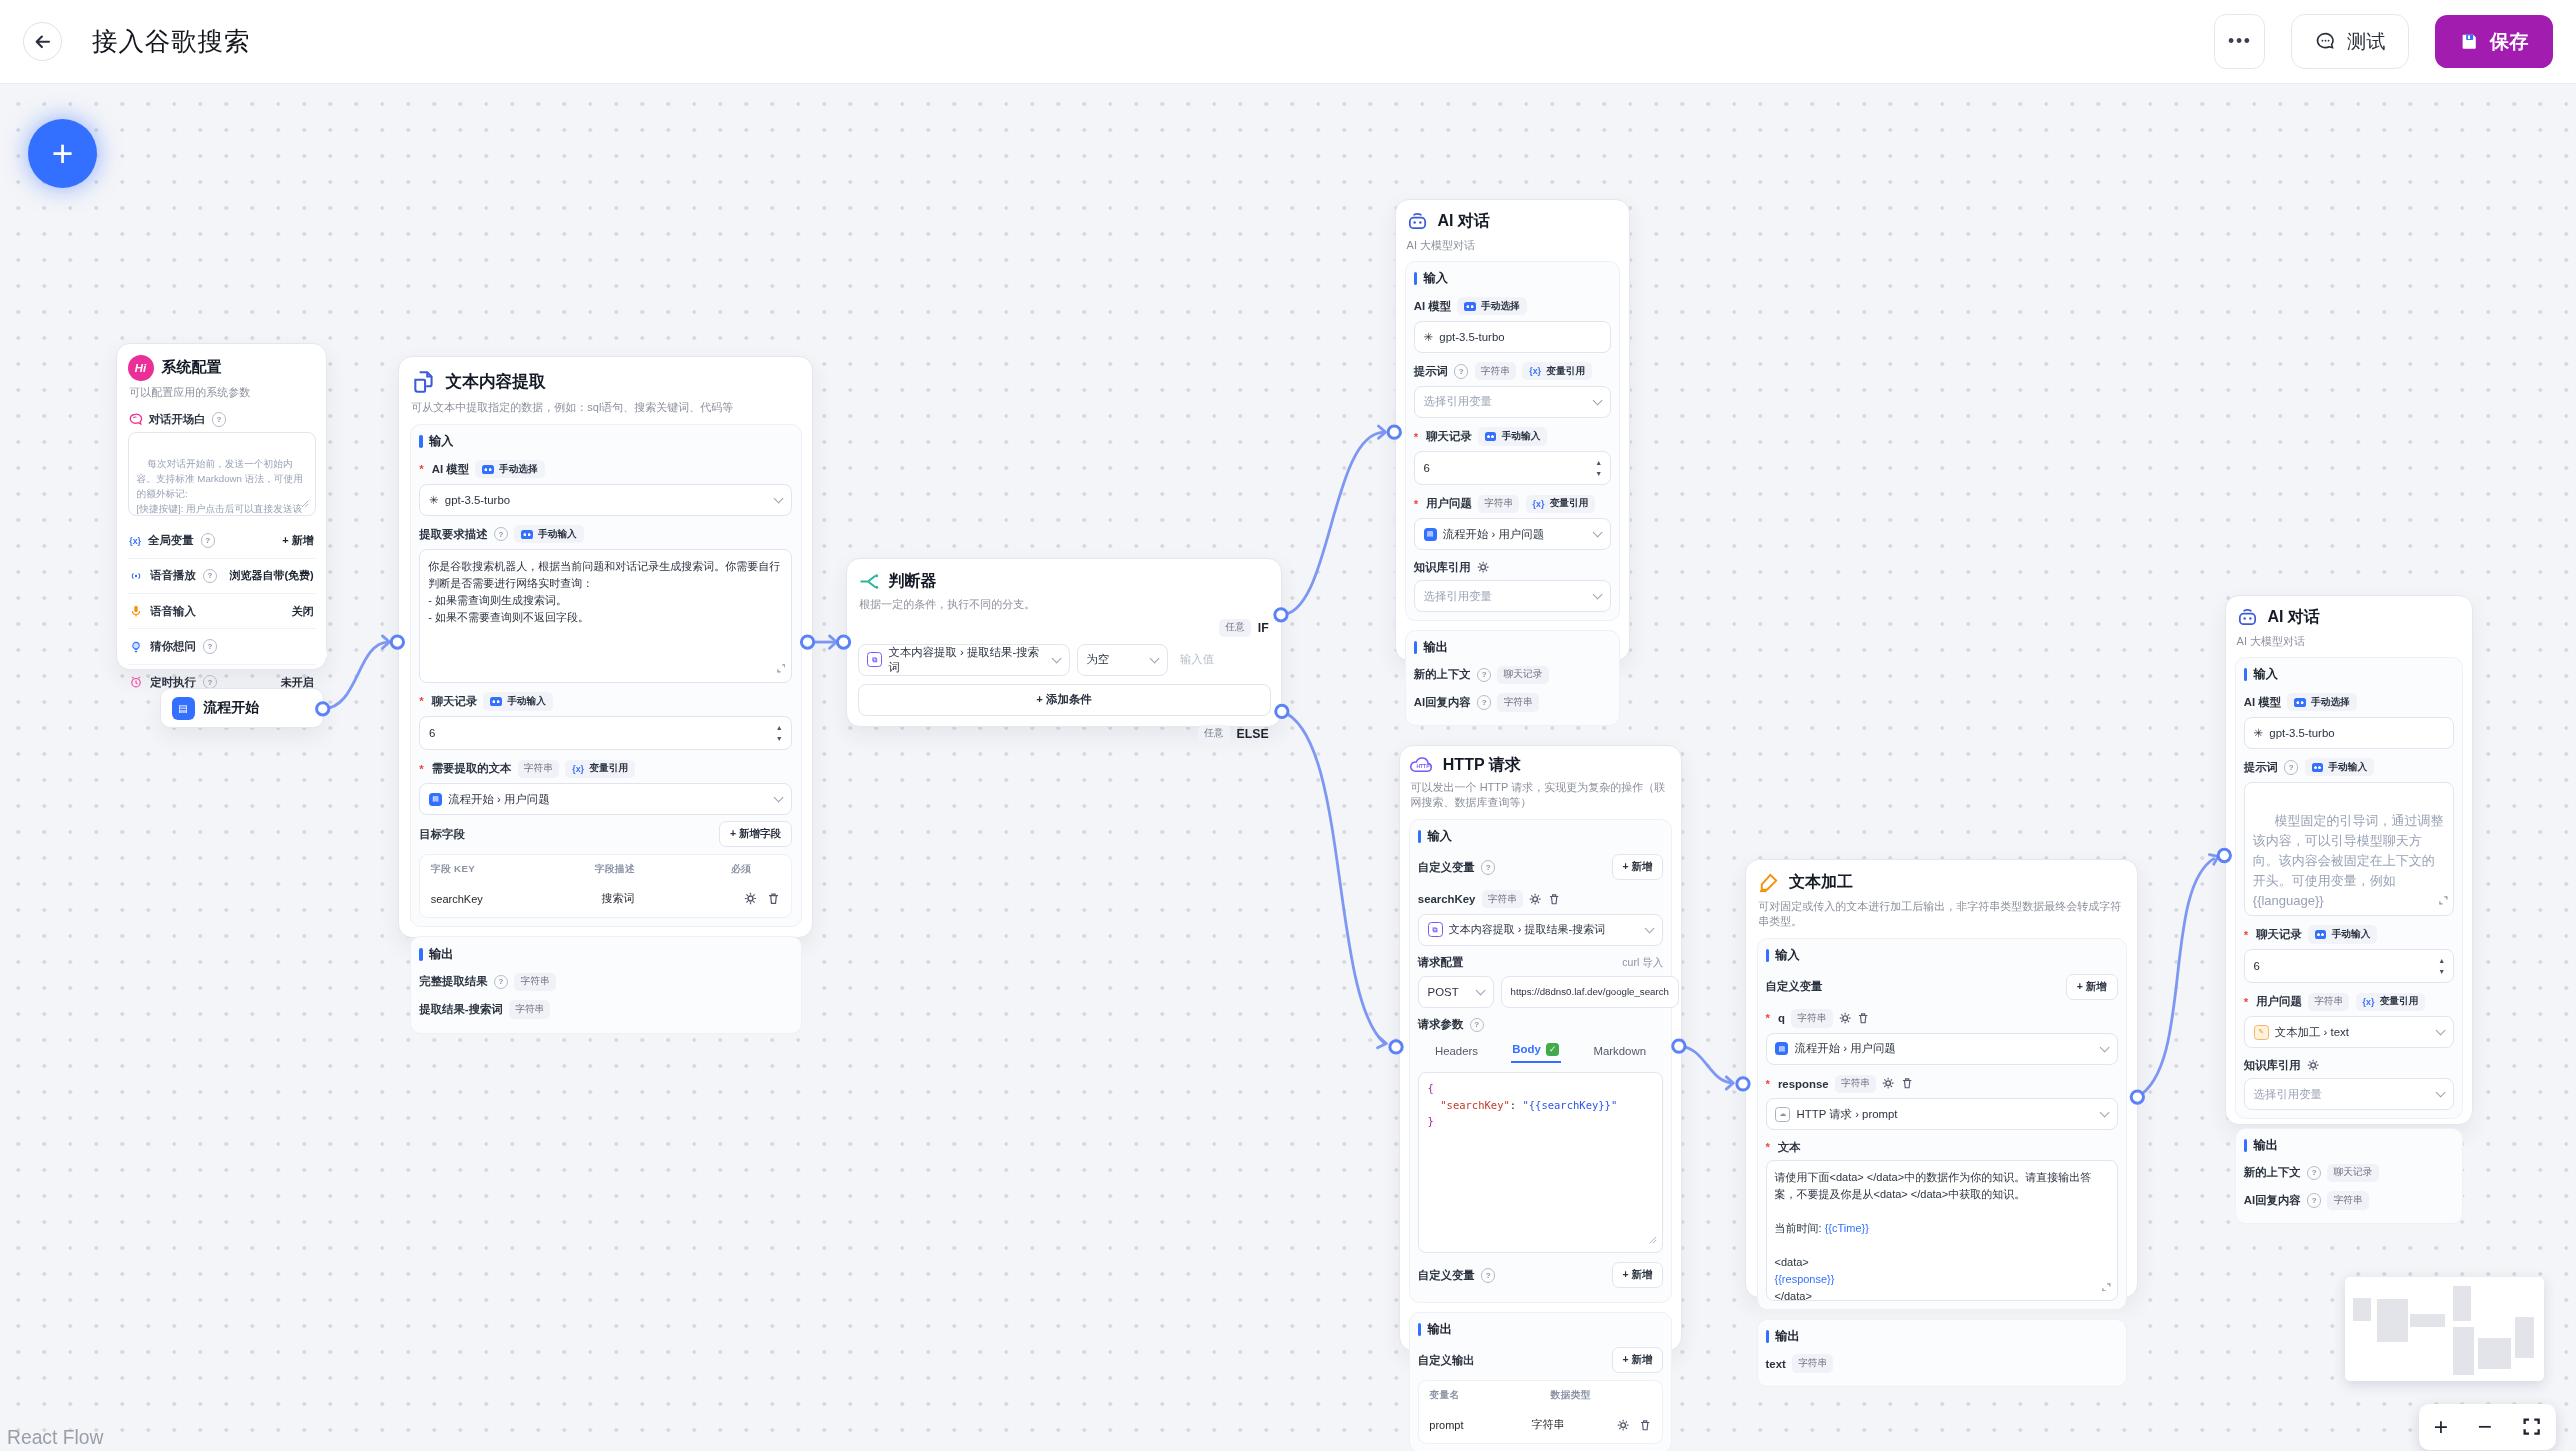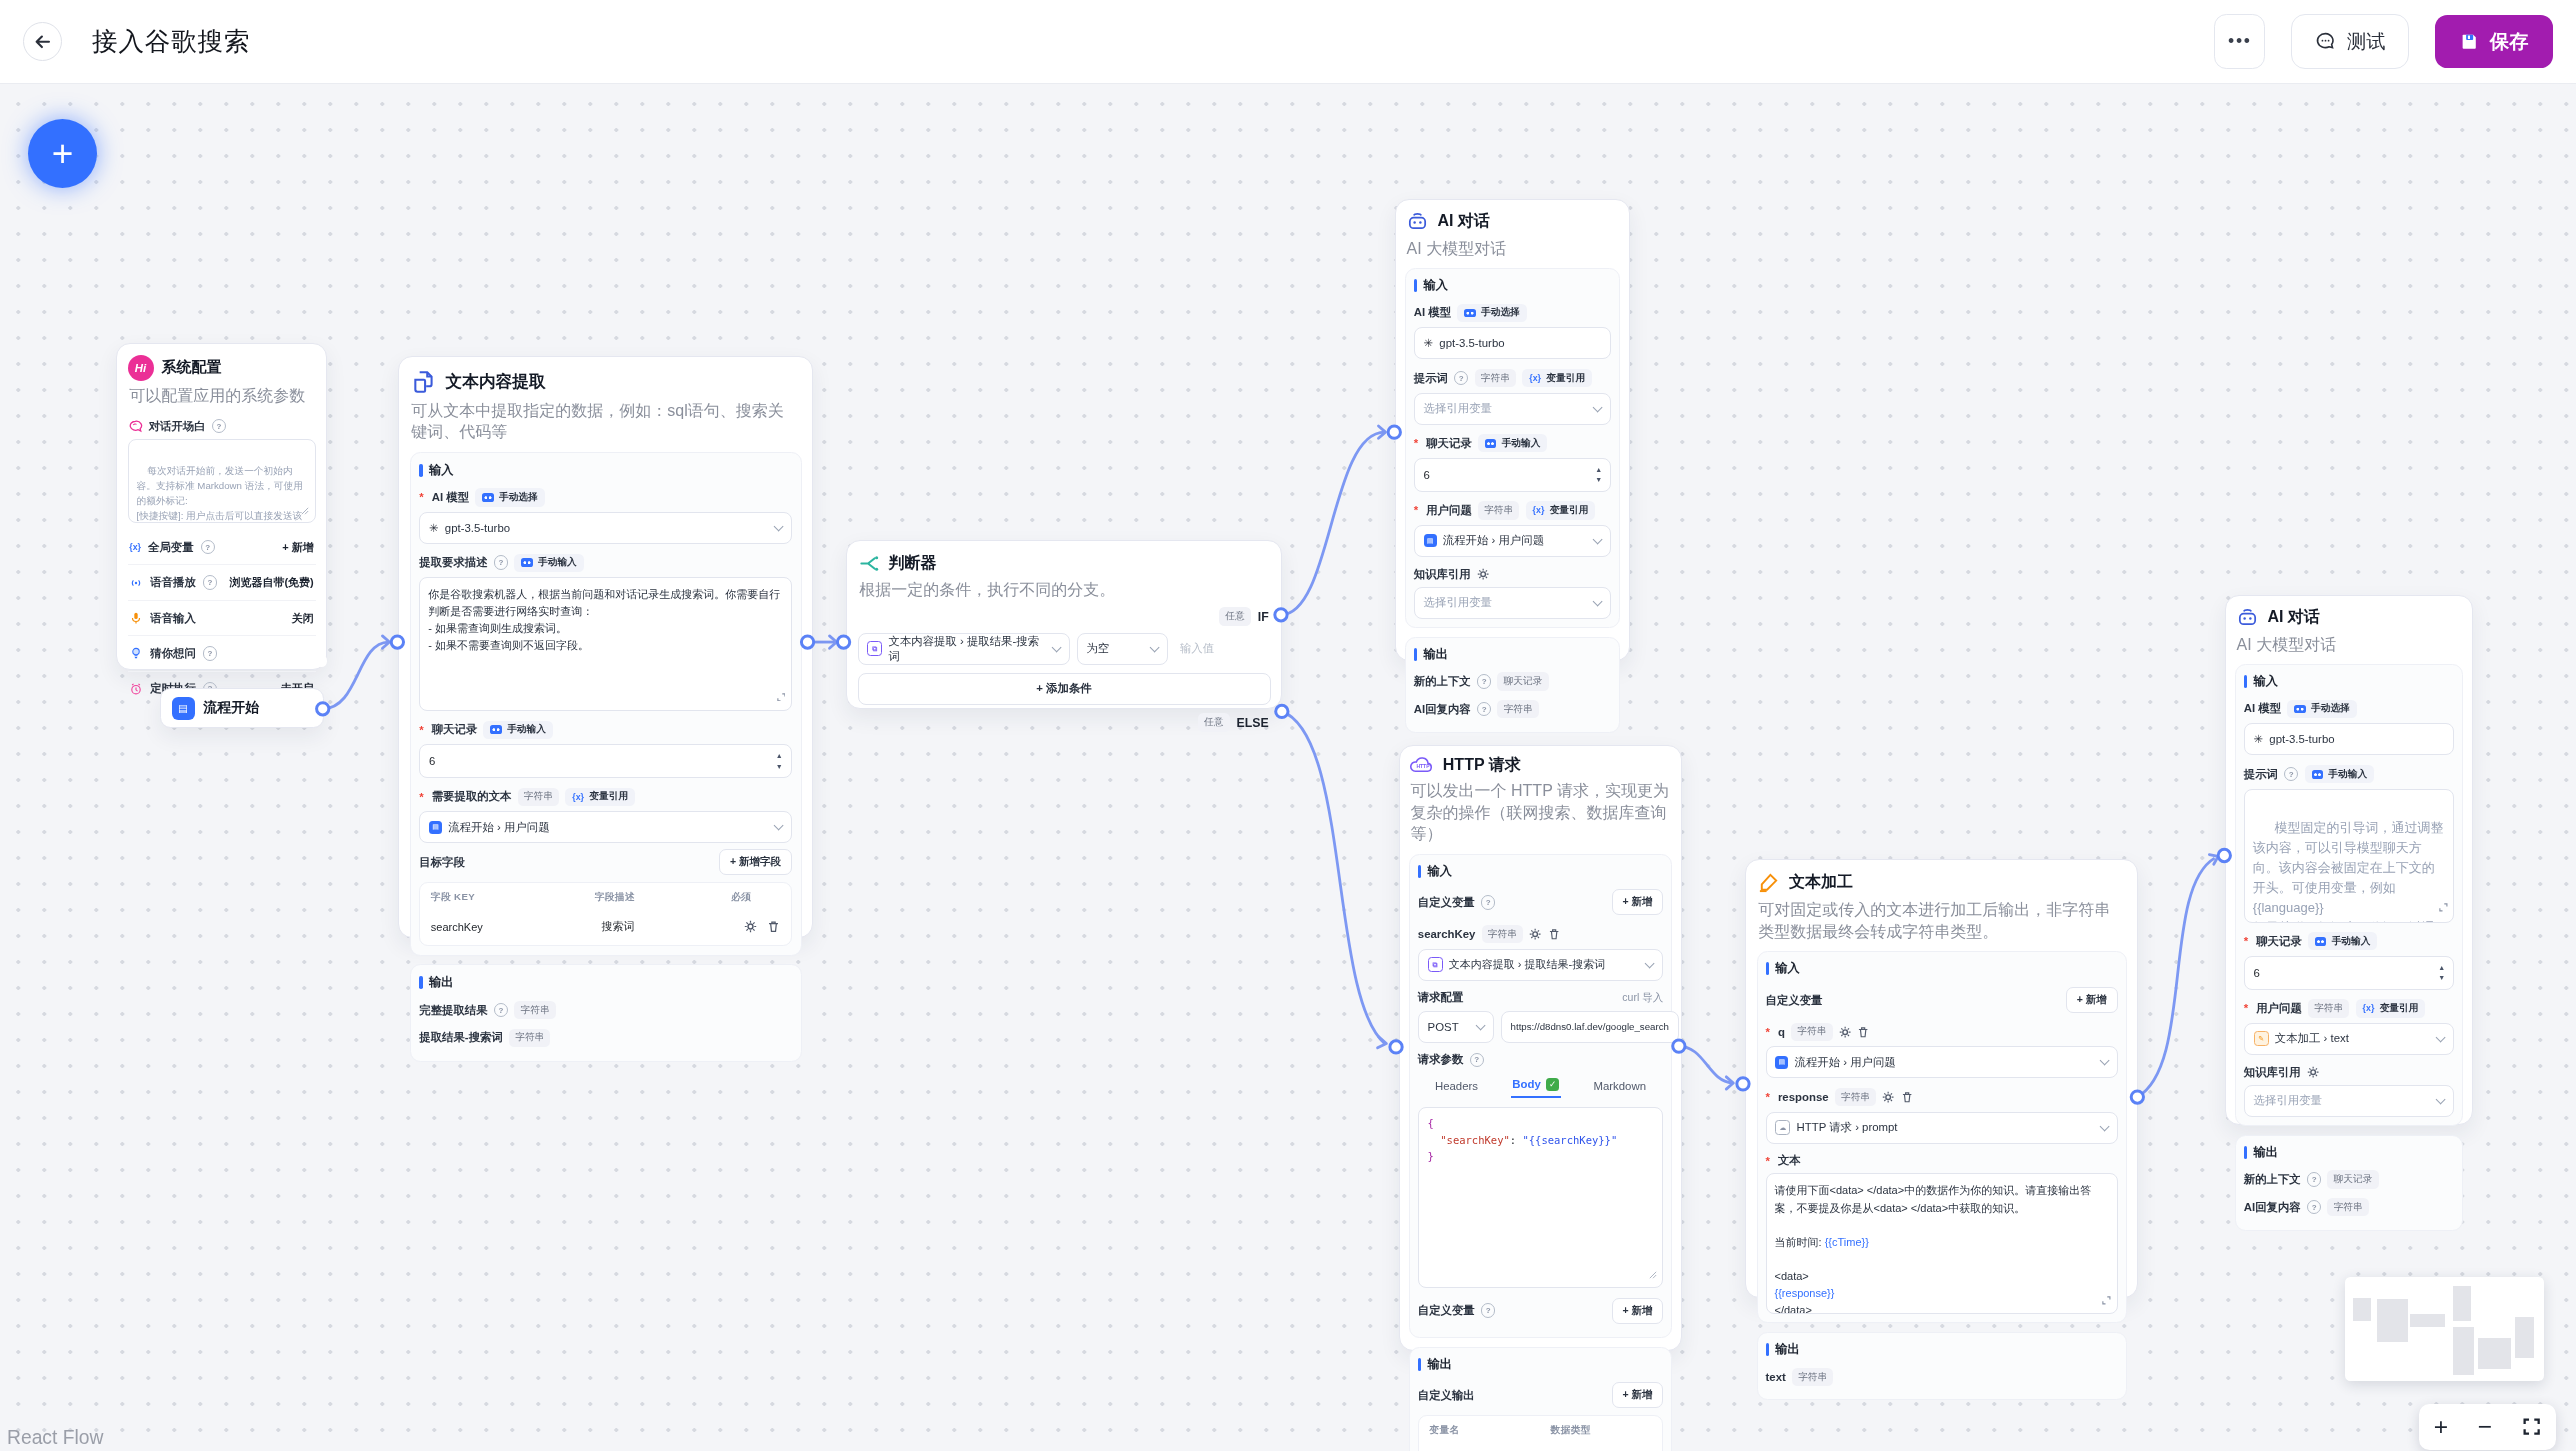--- a/index.html
+++ b/index.html
@@ -23,21 +23,21 @@
           background-image:radial-gradient(#d6d9e0 1.9px,transparent 2.1px);background-size:26px 26px;background-position:5.3px 7px}
   .fab{position:absolute;left:28px;top:119px;width:69px;height:69px;border-radius:50%;background:#3370ff;
        box-shadow:0 0 23px rgba(51,112,255,.55);color:#fff;font-size:37px;display:flex;align-items:center;
        justify-content:center;z-index:30;cursor:pointer;font-weight:400}
   .attribution{position:absolute;left:7px;bottom:1.8px;font-size:19.3px;color:#9a9ea8;z-index:30}
   
   .node{position:absolute;background:#fff;border:1.8px solid #e5e7f0;border-radius:14px;
         box-shadow:0 8.8px 21px rgba(30,40,70,.07);box-sizing:border-box;padding:10.5px;z-index:10;font-size:11.4px}
   .nhead{display:flex;align-items:center;gap:8px}
   .ntitle{font-size:16.7px;font-weight:700;color:#141a26}
-  .ndesc{font-size:16px;color:#8a8f9b;margin:4.4px 1.8px 0 1.8px;line-height:1.35}
+  .ndesc{font-size:11px;color:#8a8f9b;margin:4.4px 1.8px 0 1.8px;line-height:1.35}
   .nicon{width:28px;height:28px;display:flex;align-items:center;justify-content:center;flex:none}
   .panel{background:#fbfcfd;border:1.8px solid #eef0f6;border-radius:10.5px;padding:8.8px;margin-top:8.8px;box-sizing:border-box}
   .sec{display:flex;align-items:center;gap:6.2px;font-weight:700;font-size:12.3px;color:#1d2430}
   .sec::before{content:"";width:3.5px;height:13px;background:#3370ff;border-radius:1.8px}
   .lrow{display:flex;align-items:center;gap:6.2px;font-size:11.4px;color:#2b3340;font-weight:600;margin:9.7px 0 5.3px}
   .lrow .sp{margin-left:auto}
   .req::before{content:"*";color:#f04438;margin-right:1.8px;font-weight:700}
   .b{background:#f1f2f7;color:#6b7280;border-radius:5.3px;padding:2.6px 6.2px;font-size:9.7px;font-weight:500;display:inline-flex;align-items:center;gap:4.4px}
   .bb{background:#f1f3f9;color:#2b3340;border-radius:5.3px;padding:2.6px 7px;font-size:9.7px;font-weight:600;display:inline-flex;align-items:center;gap:5.3px}
   .bot{width:11.4px;height:8.8px;background:#3370ff;border-radius:2.6px;
@@ -321,21 +321,21 @@
         <span class="help">?</span>
         <span class="b">字符串</span>
       </div>
     <div class="lrow">
         <span>提取结果-搜索词</span>
         <span class="b">字符串</span>
       </div>
   </div>
 </div>
 
-<div class="node" style="left:846px;top:540px;width:436px;height:169px">
+<div class="node" style="left:846px;top:558px;width:436px;height:169px">
   <div class="nhead">
     <div class="nicon" style="width:23px;height:23px">
         <svg width="21" height="21" viewBox="0 0 22 22" fill="none" stroke="#2cb5a0" stroke-width="2.2" stroke-linecap="round">
           <path d="M2.5 11h7M9.5 11l7-5.5M9.5 11l7 5.5"></path>
           <circle cx="18.5" cy="5" r="1.6" fill="#2cb5a0" stroke="none"></circle>
           <circle cx="18.5" cy="17" r="1.6" fill="#2cb5a0" stroke="none"></circle>
         </svg>
       </div>
     <div class="ntitle" style="font-size:16px">判断器</div>
   </div>

